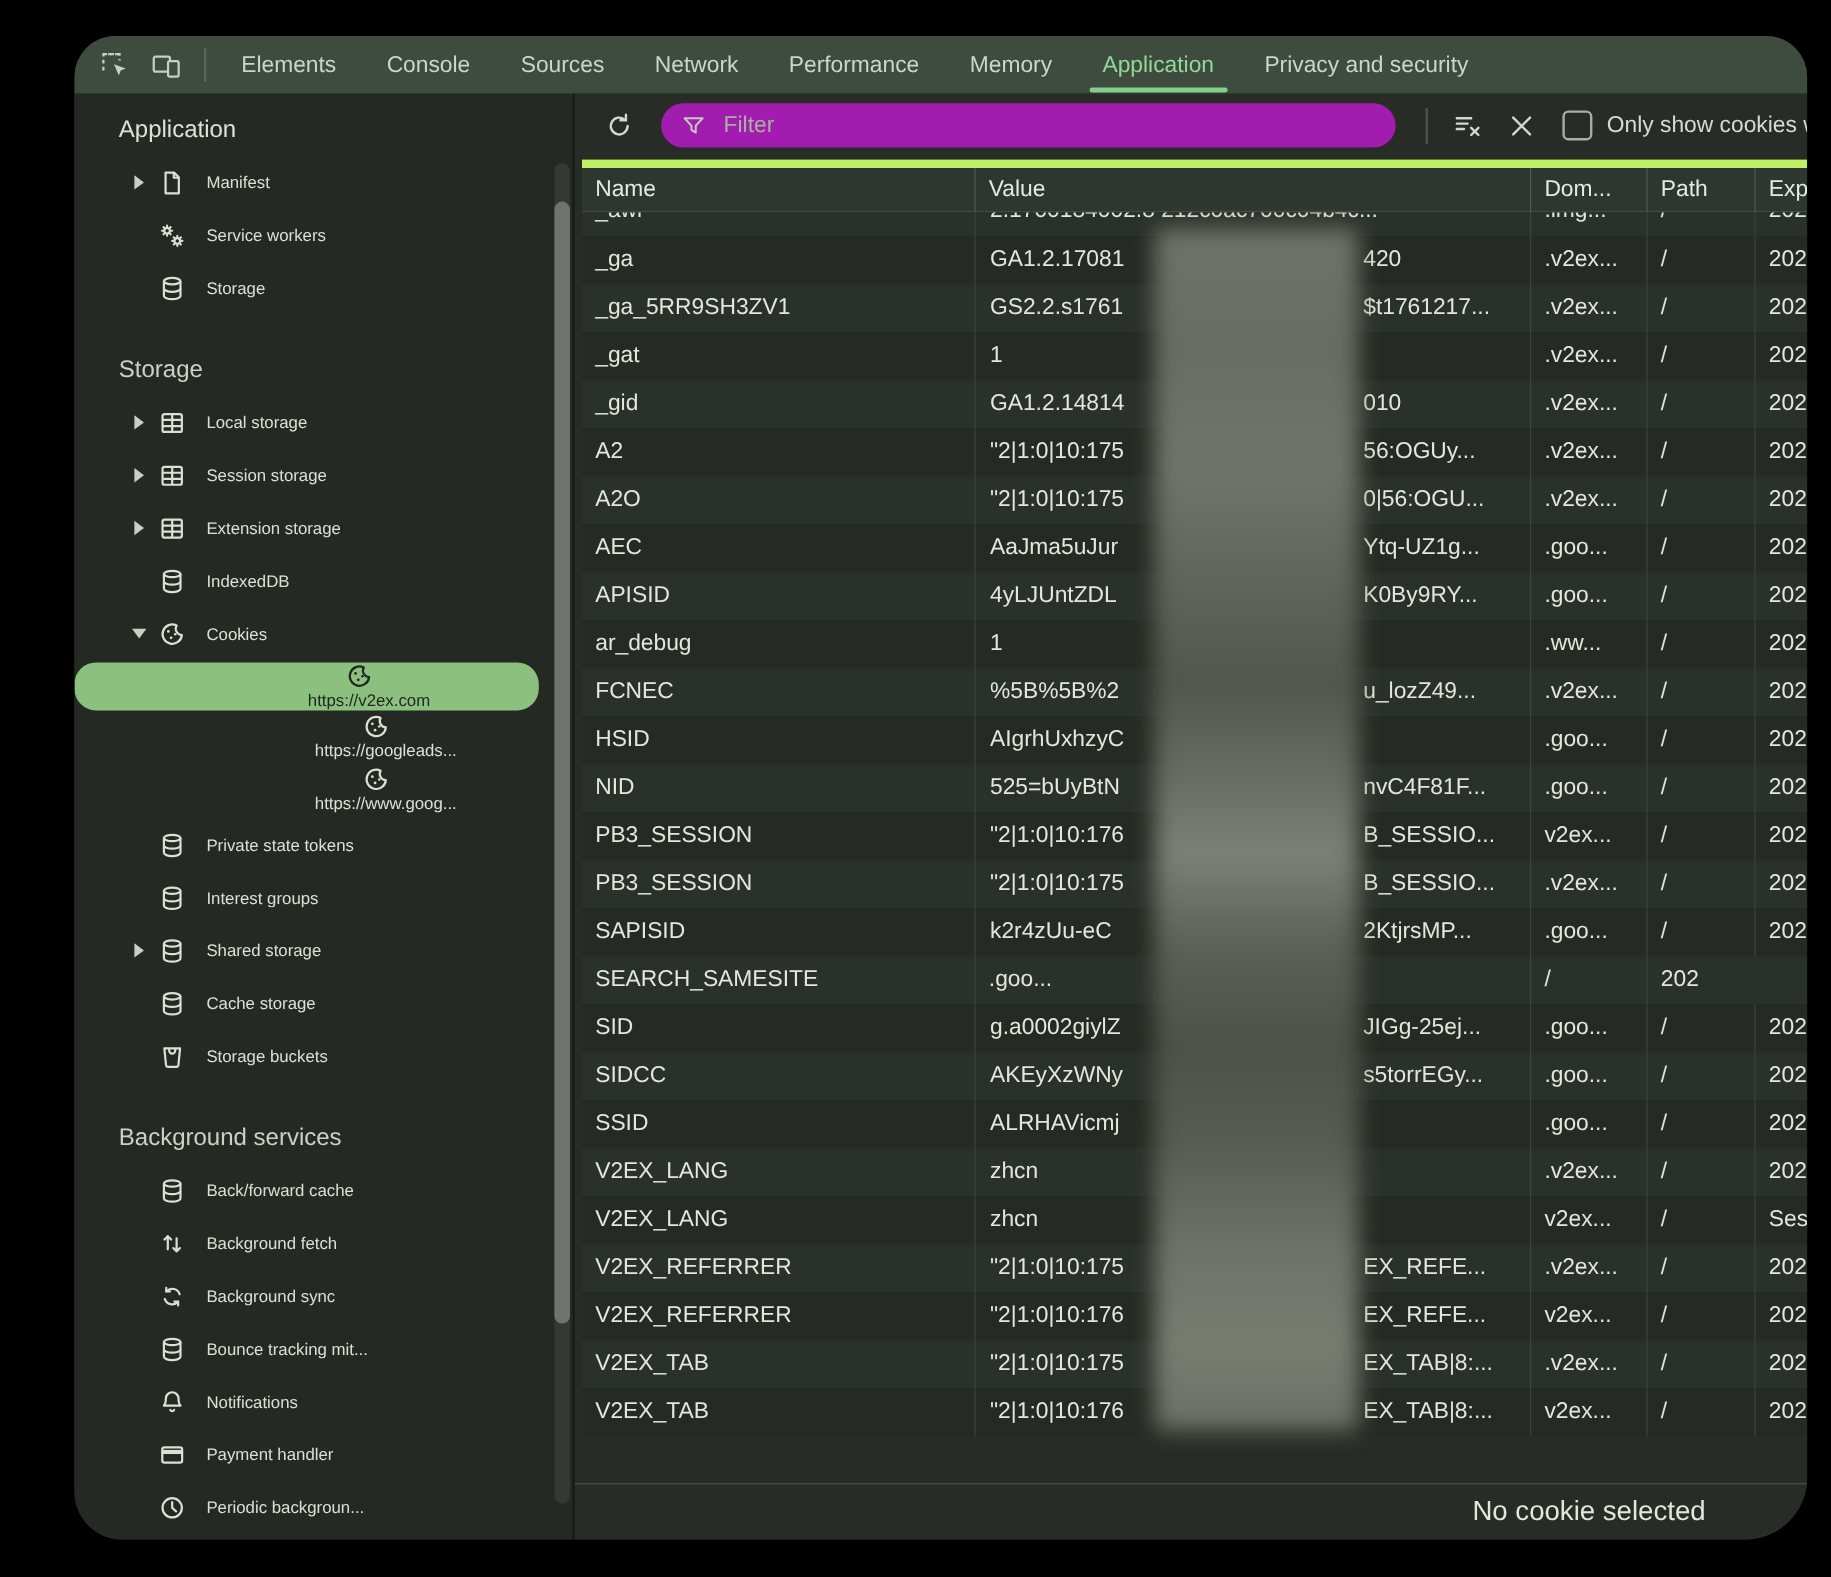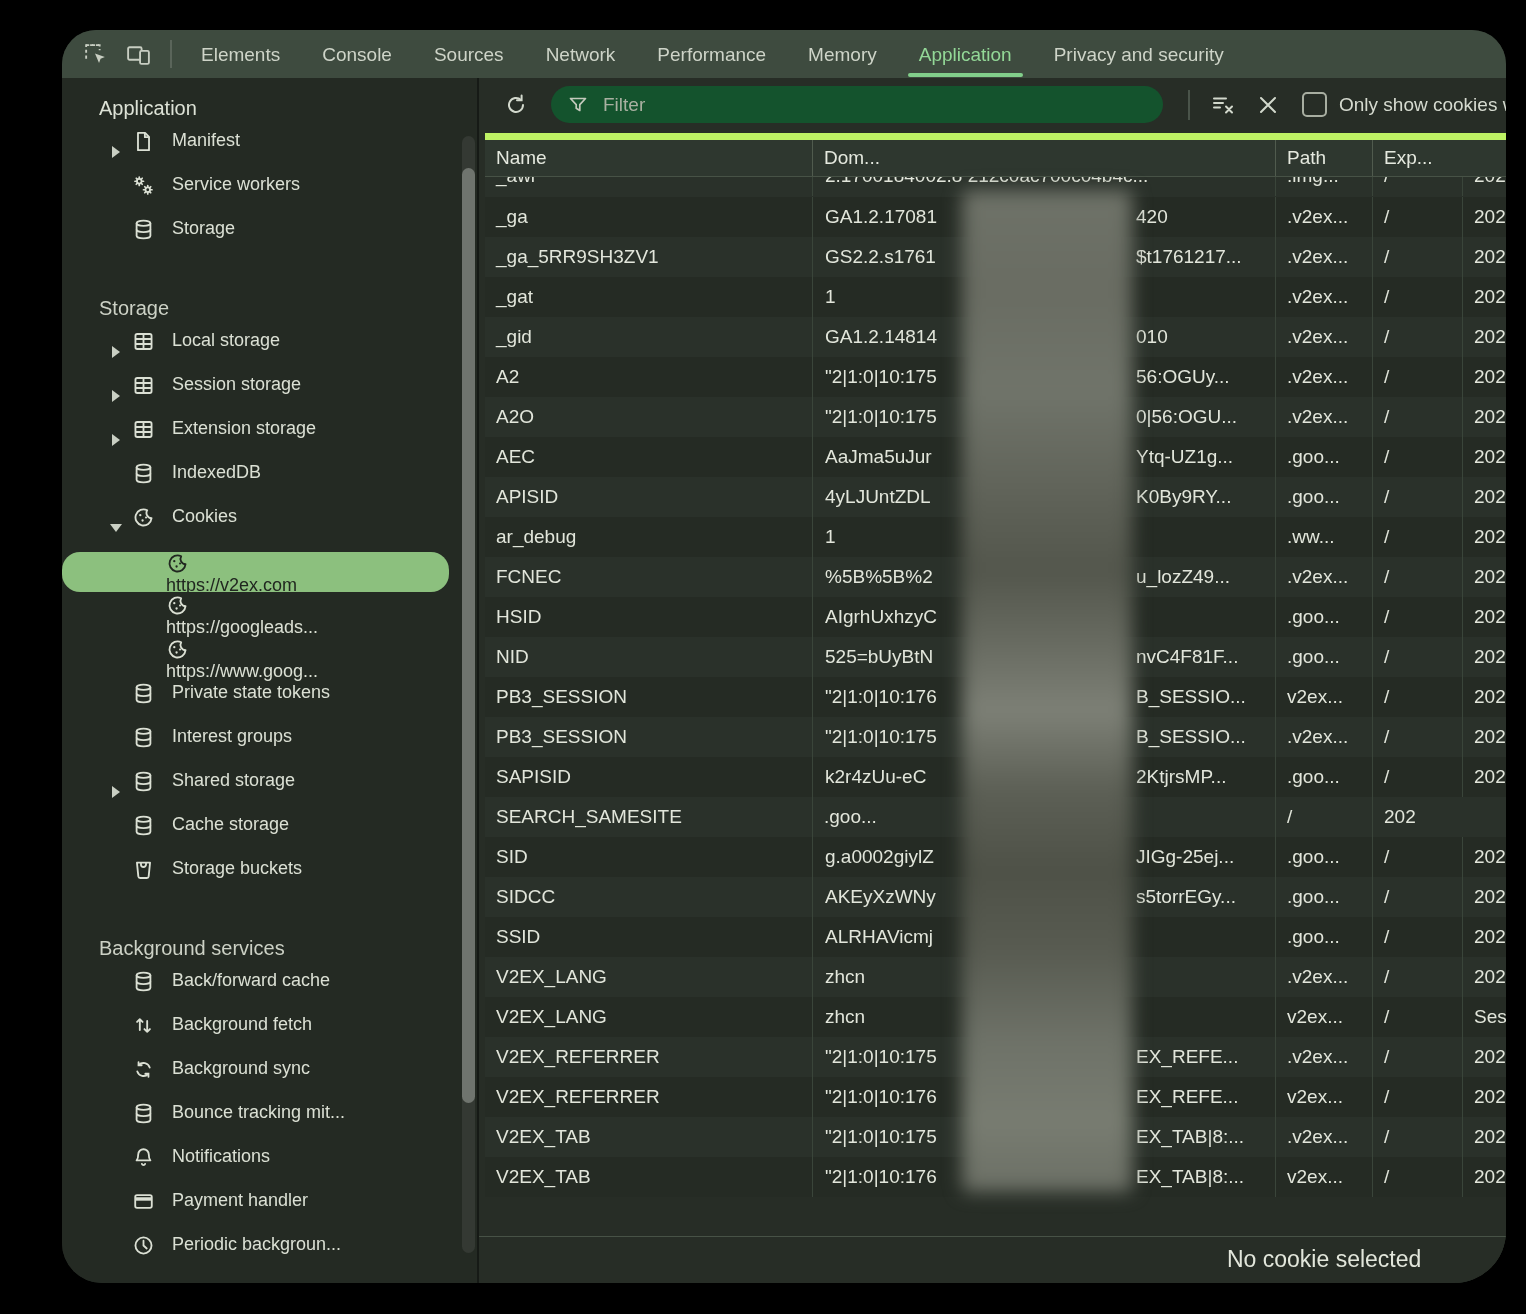--- a/index.html
+++ b/index.html
@@ -24,22 +24,22 @@
   
   .bodyrow{position:absolute;left:0;top:48px;right:0;bottom:0;display:flex;}
   .sidebar{width:415px;flex:0 0 auto;background:#242a23;position:relative;overflow:hidden;}
   .vsep{width:2px;background:#161a16;flex:0 0 auto;}
   .main{flex:1 1 auto;position:relative;background:#272d26;overflow:hidden;}
 
   
   .panel-title{padding:14px 0 6px 37px;font-size:20px;color:#dde2d6;line-height:32px;}
   .sec-header{margin-top:24px;height:44px;line-height:44px;padding-left:37px;
               font-size:20px;color:#ccd1c5;}
-  .sitem{height:44px;display:flex;padding-left:37px;
-         font-size:18px;color:#dbe0d4;}
+  .sitem{height:44px;display:flex;align-items:center;padding-left:37px;
+         font-size:14px;color:#dbe0d4;}
   .caret-box{width:33px;flex:0 0 auto;display:flex;align-items:center;justify-content:center;}
   .caret-r{width:0;height:0;border-left:8px solid #c9cfc3;border-top:6px solid transparent;
            border-bottom:6px solid transparent;}
   .caret-d{width:0;height:0;border-top:8px solid #c9cfc3;border-left:6px solid transparent;
            border-right:6px solid transparent;}
   .sicon{width:23px;height:23px;flex:0 0 auto;margin-right:17px;}
   .sicon svg{width:100%;height:100%;}
   .sitem .lbl{white-space:nowrap;overflow:hidden;}
   .sitem.lvl2{padding-left:104px;flex-direction:column;}
   .sitem.selected{background:#8cc07e;border-radius:18px;color:#212720;
@@ -47,21 +47,21 @@
   .scroll-track{position:absolute;right:2px;top:58px;bottom:30px;width:13px;border-radius:7px;
                 background:#343933;}
   .scroll-thumb{position:absolute;right:2px;top:90px;height:935px;width:13px;border-radius:7px;
                 background:#6f746e;}
 
   
   .toolbar{position:absolute;left:0;top:0;right:0;height:53px;display:flex;align-items:center;}
   .mbtn{color:#d2d8cc;flex:0 0 auto;}
   .mbtn svg{display:block;}
   .reload{margin-left:24px;width:26px;height:26px;}
-  .filterpill{margin-left:22px;width:596px;height:37px;border-radius:19px;background:#14532d;
+  .filterpill{margin-left:22px;width:596px;height:37px;border-radius:19px;background:#a21caf;
               display:flex;align-items:center;padding-left:16px;flex:0 0 auto;}
   .funnel{width:22px;height:22px;color:#c3c9bc;}
   .filterpill input{background:transparent;border:none;outline:none;margin-left:12px;
               font-size:19px;color:#e2e6db;width:520px;font-family:inherit;}
   .filterpill input::placeholder{color:#a9b0a1;}
   .tool-divider{width:2px;height:30px;background:#4a544a;margin-left:25px;flex:0 0 auto;}
   .clearf{margin-left:20px;width:26px;height:26px;}
   .xicon{margin-left:20px;width:24px;height:24px;}
   .checkbox{margin-left:22px;width:21px;height:21px;border:2px solid #a8aea1;border-radius:5px;
             flex:0 0 auto;background:transparent;}
@@ -451,20 +451,21 @@
               <use href="#i-x"></use>
             </svg>
           </span>
         <span class="checkbox"></span>
         <span class="chklabel">Only show cookies with an issue</span>
       </div>
 
       <div class="tablewrap">
         <div class="thead">
           <div class="hc">Name</div>
+          <div class="hc">Value</div>
           <div class="hc">Dom...</div>
           <div class="hc">Path</div>
           <div class="hc">Exp...</div>
         </div>
 
         <div class="partial-clip">
           <div class="trow">
             <div class="c name">_awl</div>
             <div class="c value">
               <span class="vstart">2.1700184002.8 212c0ac700c04b4c...</span>

